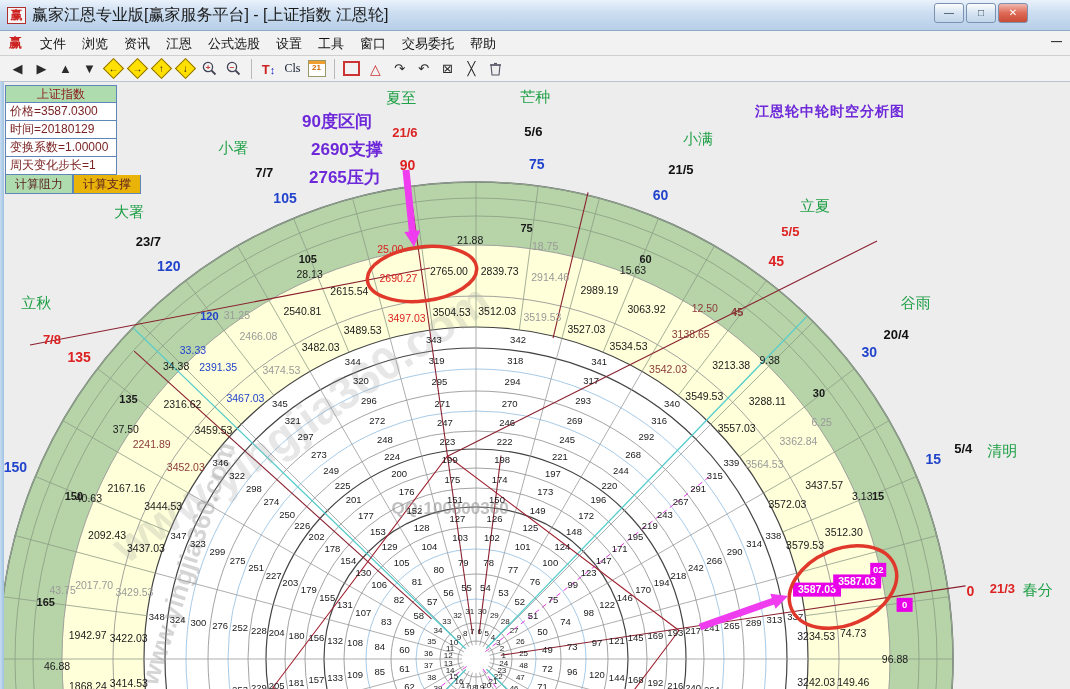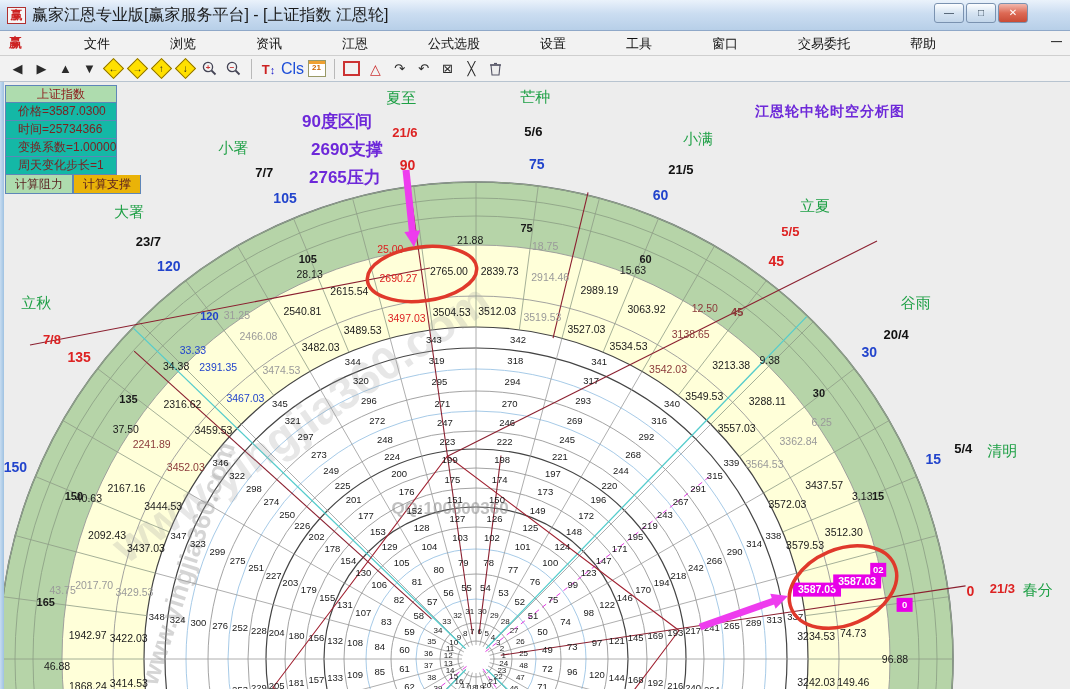--- a/index.html
+++ b/index.html
@@ -27,33 +27,33 @@
     font-size:10px;color:#345;text-align:center;line-height:17px;
   }
   .win-btn.close{background:linear-gradient(#F2B8AE,#DD6A55 50%,#C94B36);color:#fff;}
   
   .menubar{
     position:absolute;left:0;top:31px;width:1070px;height:24px;
     background:#F2F2F2;border-bottom:1px solid #CFCFCF;
     display:flex;align-items:center;
   }
   .menu-logo{color:#C22;font-weight:bold;font-size:13px;margin:0 10px 0 9px;}
-  .menu-item{font-size:13px;color:#111;padding:3px 8px;cursor:default;margin-left:44px;}
+  .menu-item{font-size:13px;color:#111;padding:3px 8px;cursor:default;}
   .menu-min{position:absolute;right:8px;top:4px;font-size:11px;font-weight:bold;color:#333;}
   
   .toolbar{
     position:absolute;left:0;top:56px;width:1070px;height:26px;
     background:#F2F2F2;border-bottom:1px solid #B8C4D0;
     display:flex;align-items:center;padding-left:6px;box-sizing:border-box;
   }
   .tb{width:23px;height:22px;display:flex;align-items:center;justify-content:center;margin-right:1px;}
   .tb-dark{color:#2B2B2B;font-size:13px;}
   .tb-gray{color:#666;font-size:14px;}
   .tb-red{color:#C33;font-size:14px;}
-  .tb-text{color:#1d4ed8;font-size:16px;}
+  .tb-text{color:#0f172a;font-size:12px;font-family:Liberation Serif, serif;}
   .sep{width:1px;height:20px;background:#B9B9B9;margin:0 5px;}
   .diamond{
     width:13px;height:13px;background:#FFE000;border:1px solid #8A6D00;
     transform:rotate(45deg);display:flex;align-items:center;justify-content:center;
   }
   .diamond span{transform:rotate(-45deg);font-size:10px;font-weight:bold;color:#222;line-height:1;}
   .redsq{width:13px;height:11px;border:2px solid #C33;}
   .cal{
     width:16px;height:15px;border:1px solid #996;background:#FFF;
     font-size:8px;color:#C60;text-align:center;line-height:14px;font-weight:bold;
@@ -66,22 +66,22 @@
   .left-strip{position:absolute;left:0;top:0;width:4px;height:607px;
     background:linear-gradient(90deg,#C7DCF0,#9FC2E2);}
   svg.wheel{position:absolute;left:0;top:0;}
   
   .panel{position:absolute;left:5px;top:3px;width:112px;font-size:12px;z-index:5;}
   .p-header{
     background:#AEDCAE;border:1px solid #5E86B8;color:#8B1A1A;
     text-align:center;height:16px;line-height:16px;
   }
   .p-row{
-    background:#14b8a6;border:1px solid #5E86B8;border-top:none;color:#7B2323;
-    height:17px;line-height:17px;padding-left:12px;white-space:nowrap;overflow:hidden;
+    background:#ffffff;border:1px solid #5E86B8;border-top:none;color:#7B2323;
+    height:17px;line-height:17px;padding-left:4px;white-space:nowrap;overflow:hidden;
   }
   .p-btns{display:flex;}
   .p-btn{
     border:1px solid #5E86B8;border-top:none;height:18px;line-height:18px;
     text-align:center;color:#5A2020;flex:1;white-space:nowrap;padding:0 9px;
   }
   .p-btn.green{background:#AEDCAE;}
   .p-btn.blue{background:#eab308;}
   
   .anno{position:absolute;color:#6d28d9;font-weight:bold;z-index:4;white-space:nowrap;}
@@ -669,21 +669,21 @@
         <line x1="700" y1="627" x2="776.681743537499" y2="599.9871130720173" stroke="#EE3CEE" stroke-width="7"></line>
         <polygon points="788 596 775.5670667646768 608.861655071024 770.250916001987 593.7706464543558" fill="#EE3CEE"></polygon>
       </g>
     </svg>
 
   <div class="left-strip"></div>
 
   <div class="panel">
     <div class="p-header">上证指数</div>
     <div class="p-row">价格=3587.0300</div>
-    <div class="p-row">时间=25734366</div>
+    <div class="p-row">时间=20180129</div>
     <div class="p-row">变换系数=1.00000</div>
     <div class="p-row">周天变化步长=1</div>
     <div class="p-btns">
       <div class="p-btn green">计算阻力</div>
       <div class="p-btn blue">计算支撑</div>
     </div>
   </div>
 
   <div class="anno note-line" style="left:302px;top:28px;">90度区间</div>
   <div class="anno note-line" style="left:311px;top:56px;">2690支撑</div>

